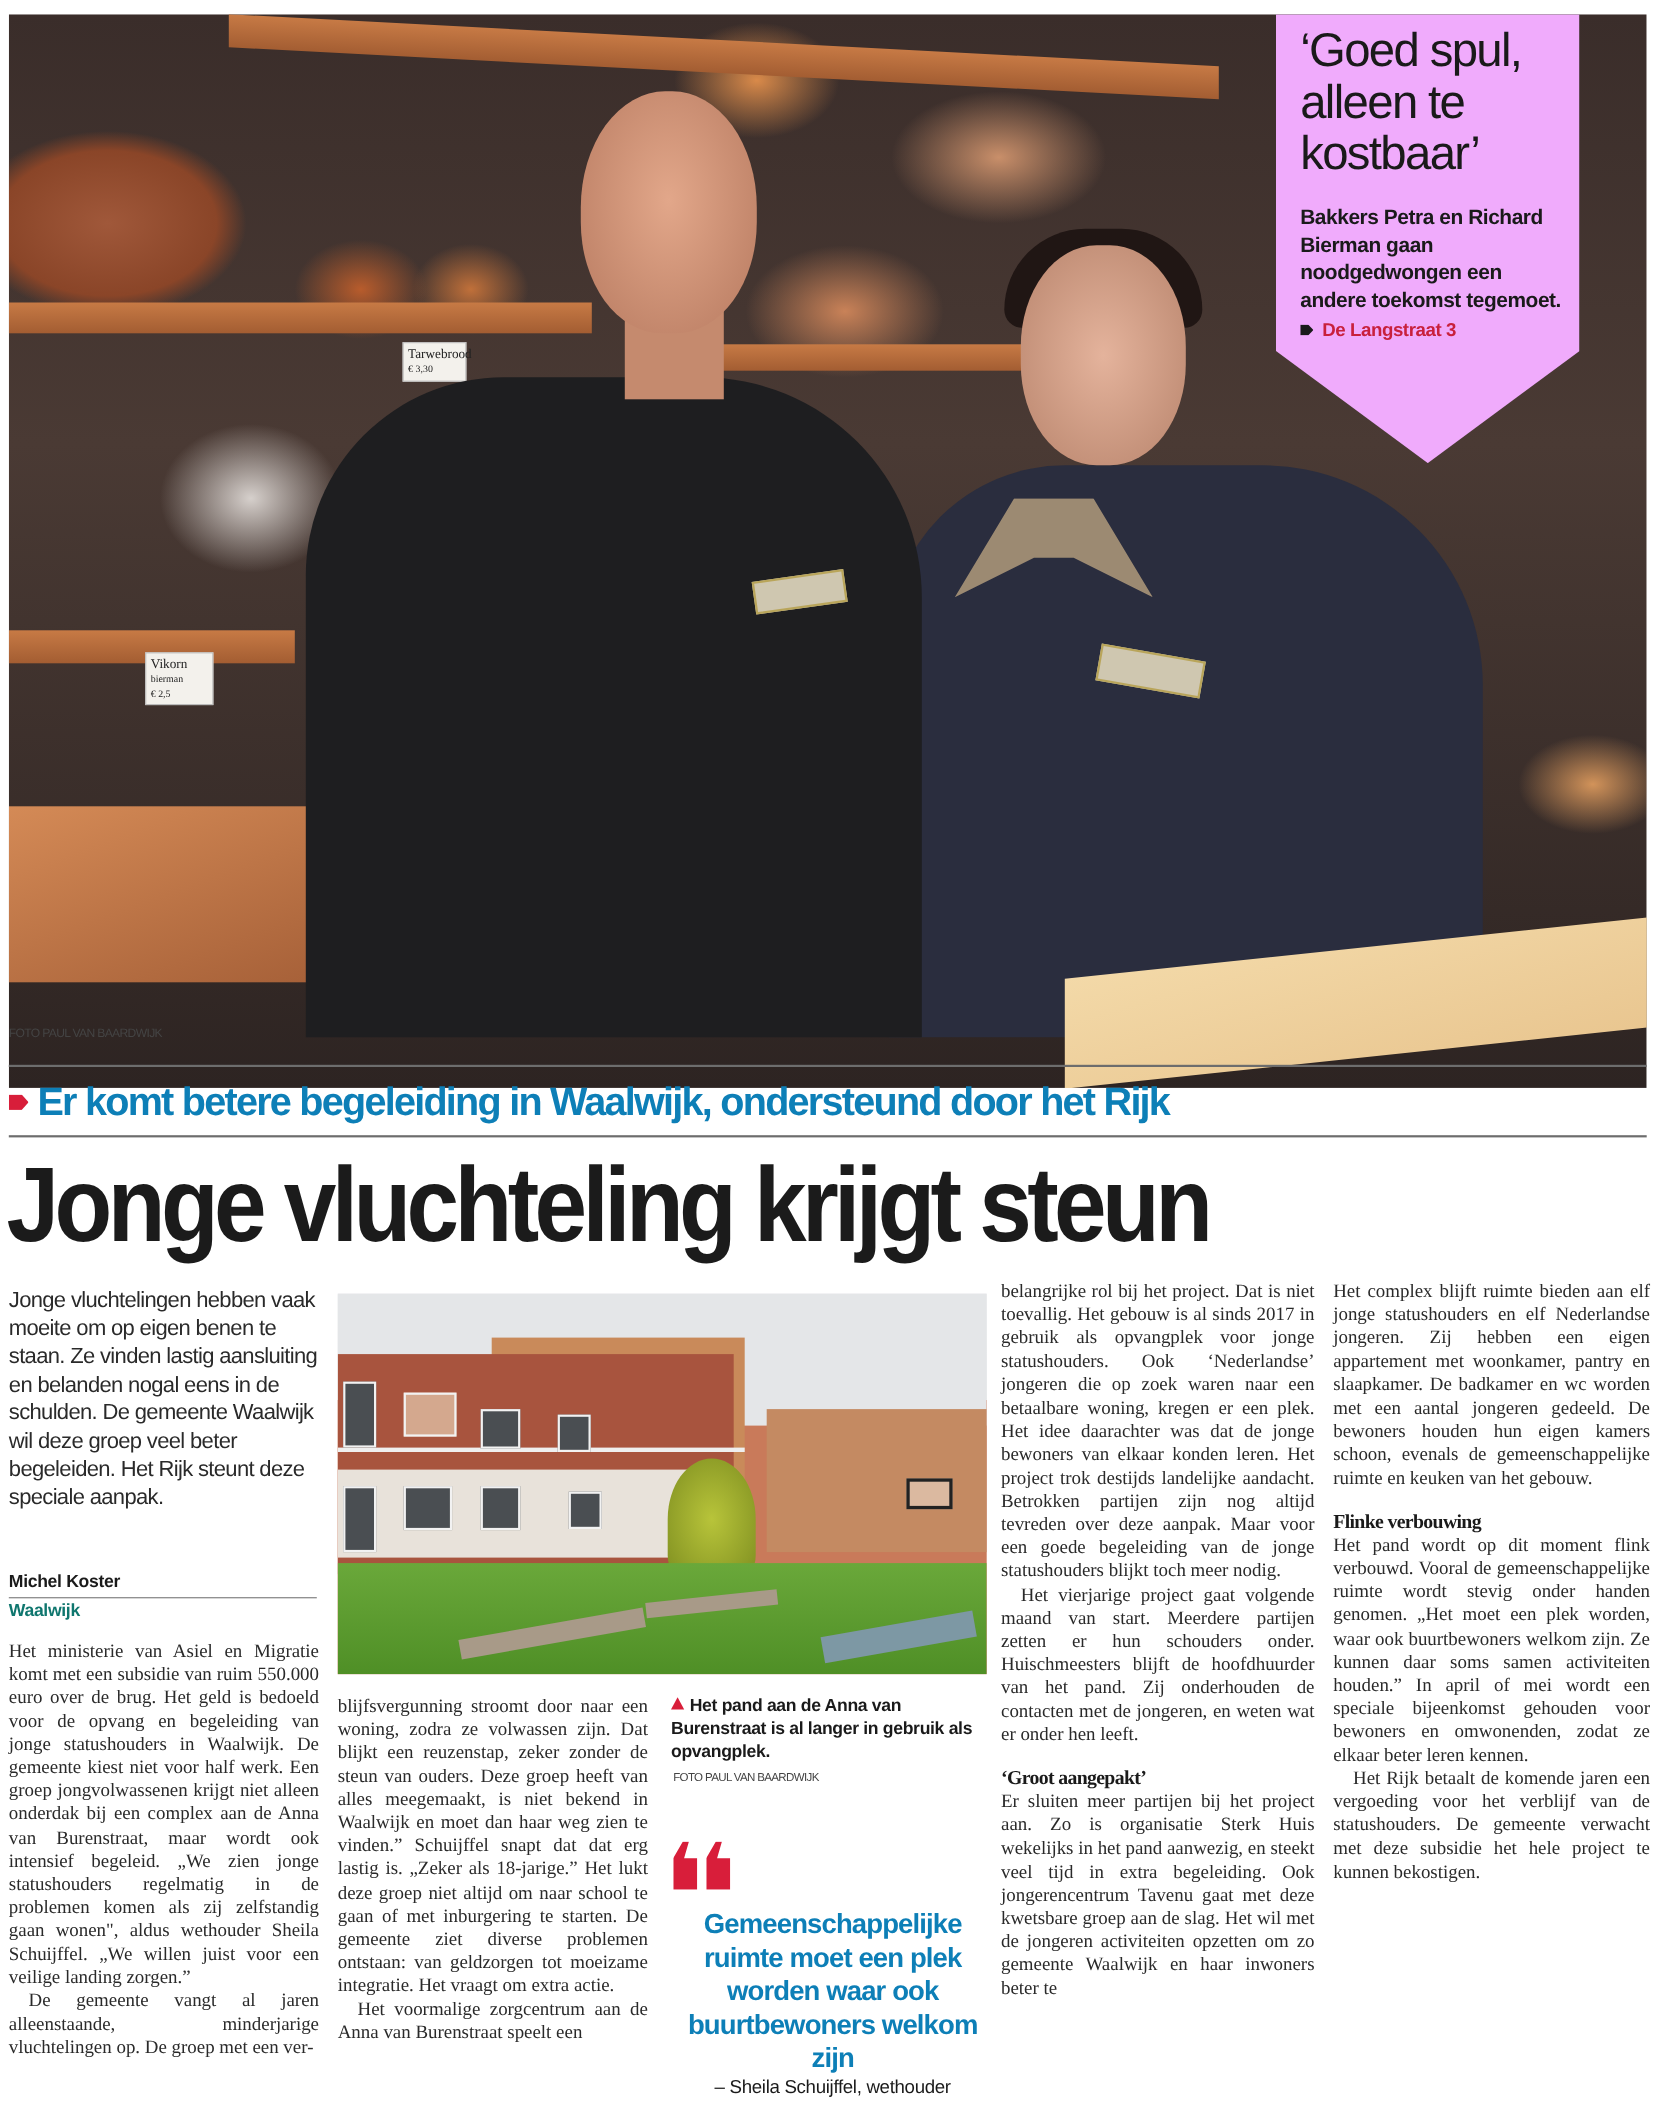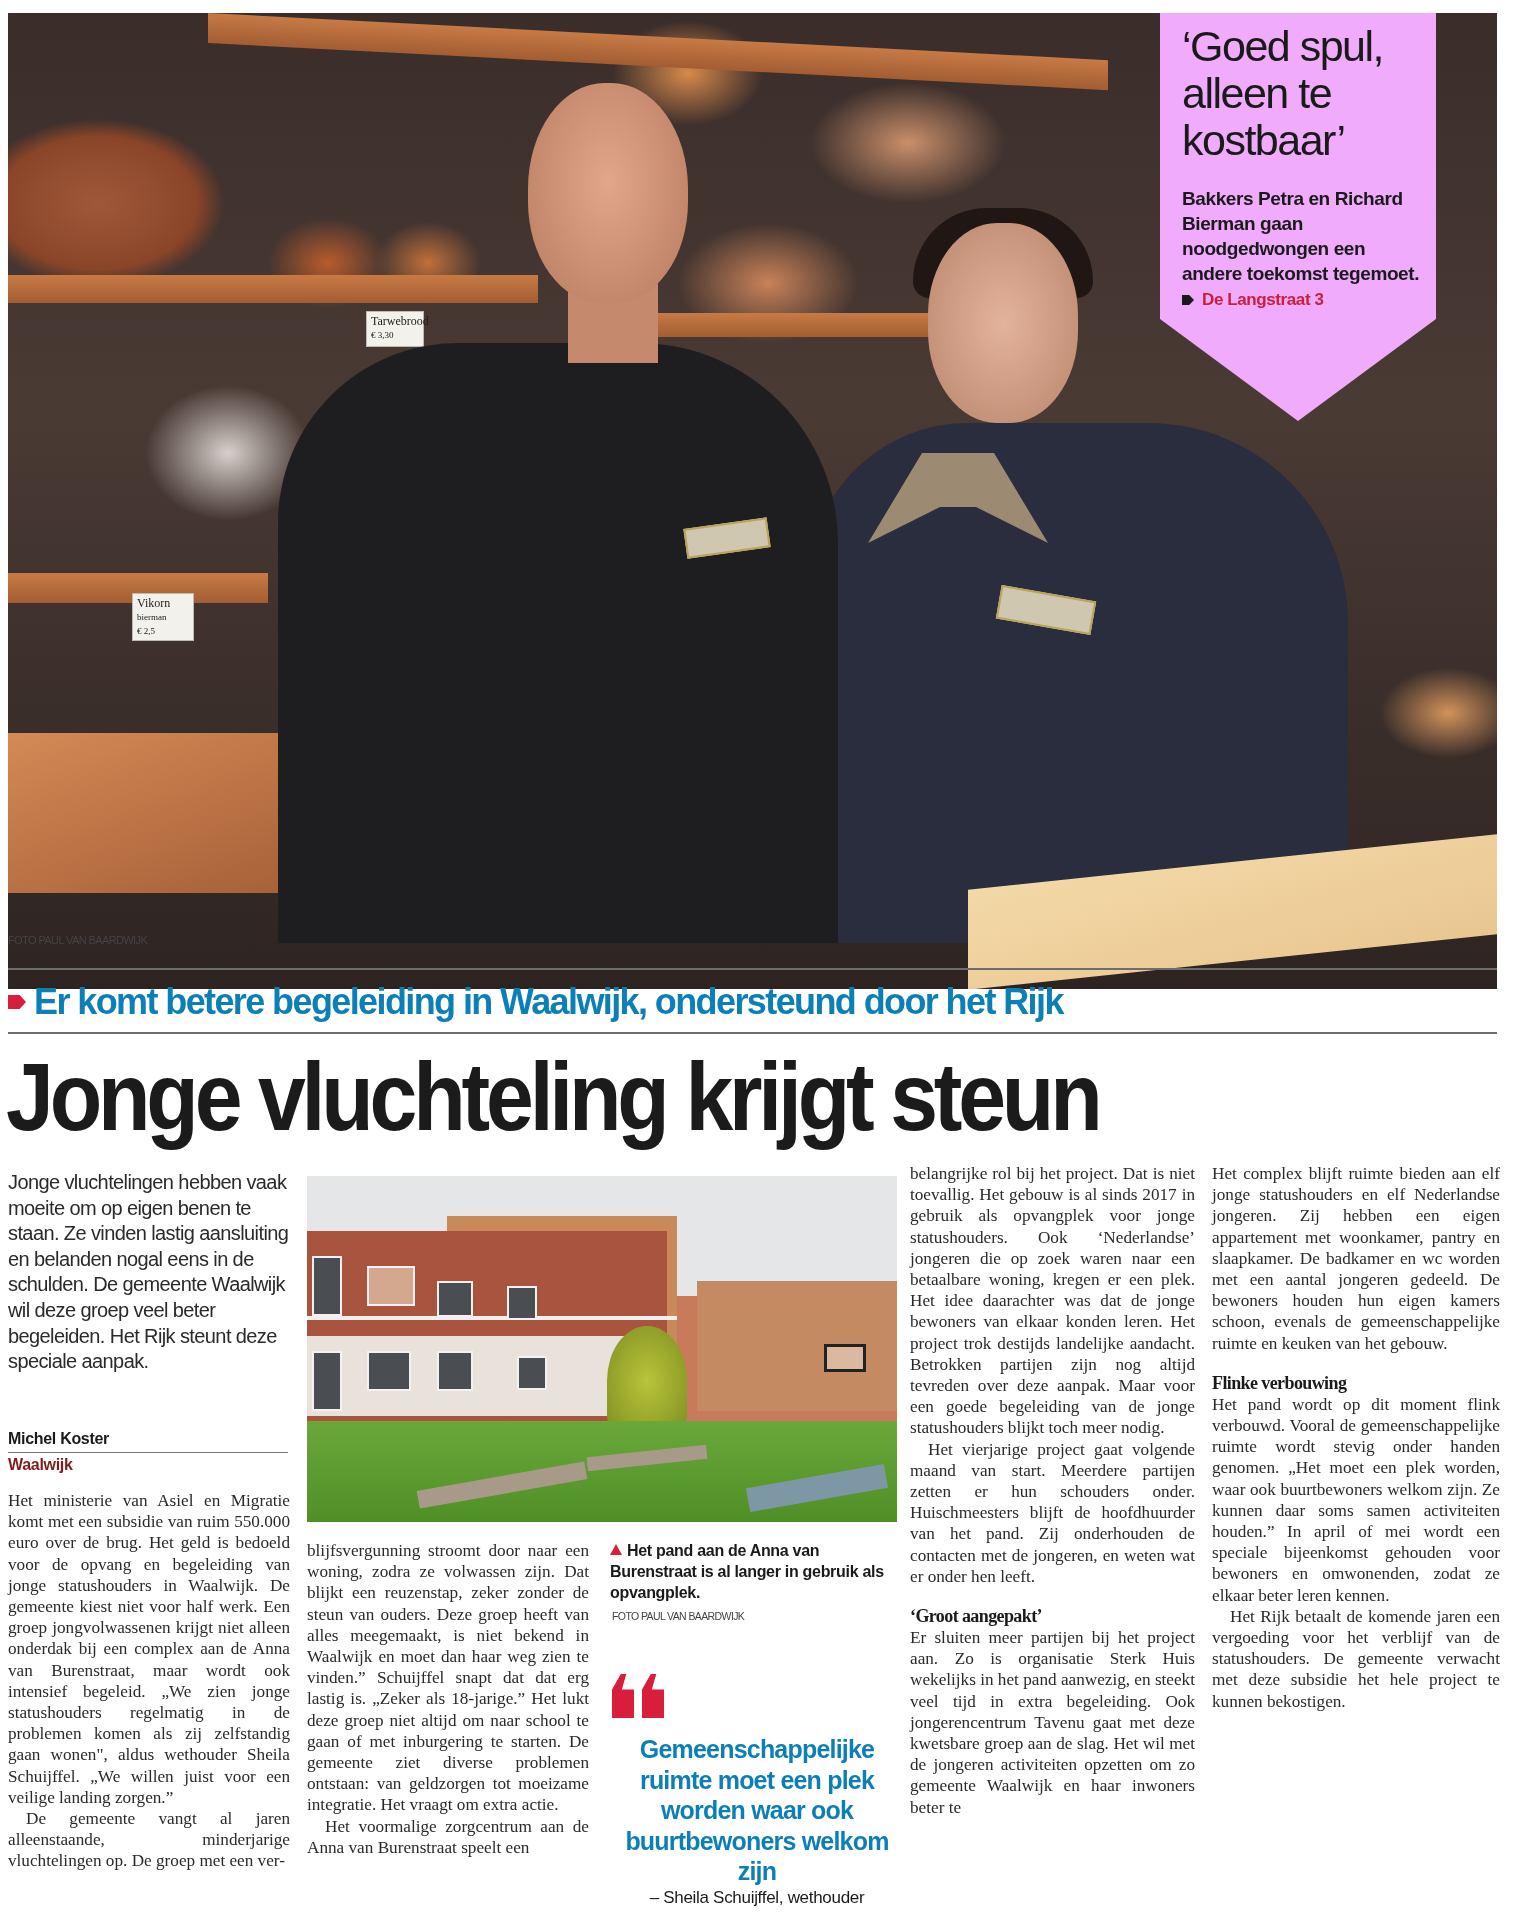--- a/index.html
+++ b/index.html
@@ -103,21 +103,21 @@
     position: absolute; left: 8px; top: 1170px; width: 282px;
     font-family: "Liberation Sans", sans-serif; font-size: 20px; line-height: 25.6px; color: #2a2a2a; letter-spacing: -0.6px;
   }
   .byline {
     position: absolute; left: 8px; top: 1430px; width: 280px;
     font-family: "Liberation Sans", sans-serif; font-weight: 700; font-size: 16px; color: #1a1a1a; letter-spacing: -0.3px;
     padding-bottom: 4px; border-bottom: 1.5px solid #777;
   }
   .dateline {
     position: absolute; left: 8px; top: 1456px;
-    font-family: "Liberation Sans", sans-serif; font-weight: 700; font-size: 16px; color: #7f1d1d; letter-spacing: -0.3px;
+    font-family: "Liberation Sans", sans-serif; font-weight: 700; font-size: 16px; color: #0f766e; letter-spacing: -0.3px;
   }
   .body-col {
     position: absolute; width: 282px;
     font-family: "Liberation Serif", serif; font-size: 17.2px; line-height: 21.2px; color: #2a2a2a;
     text-align: justify; hyphens: manual;
   }
   .body-col p + p { text-indent: 18px; }
   .col1 { left: 8px; top: 1490px; }
   .col2 { left: 307px; top: 1540px; }
   .col3 { left: 910px; top: 1163px; width: 285px; }

